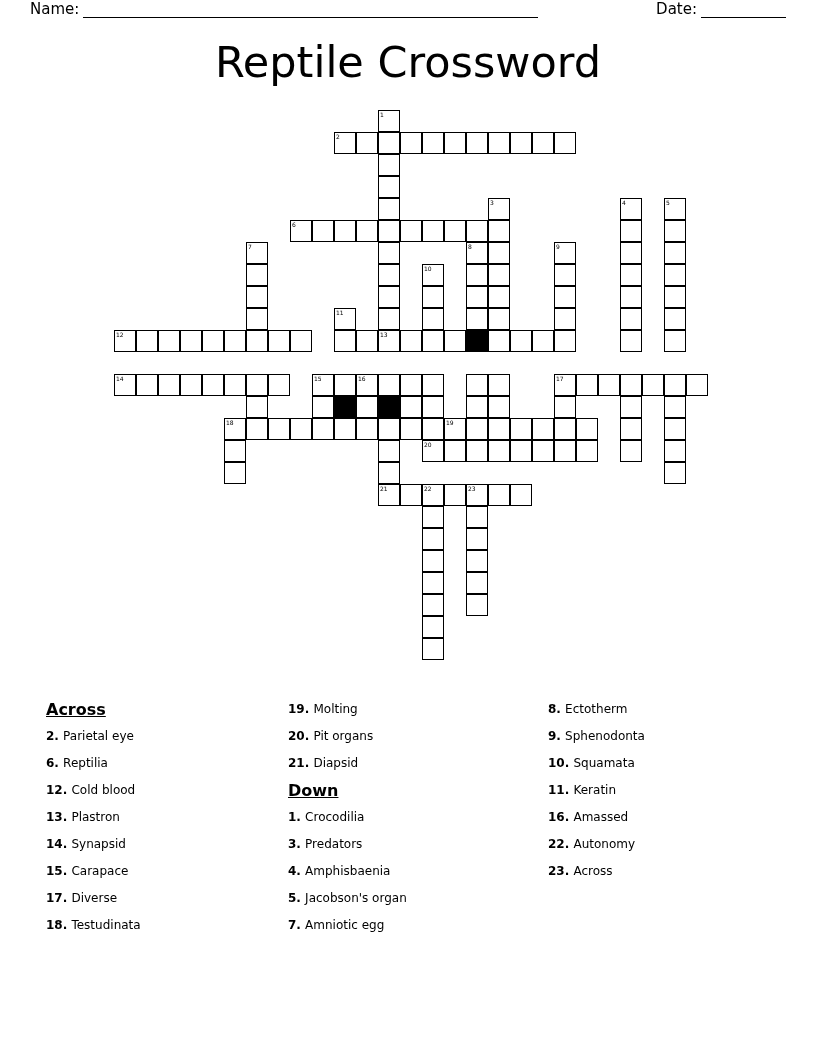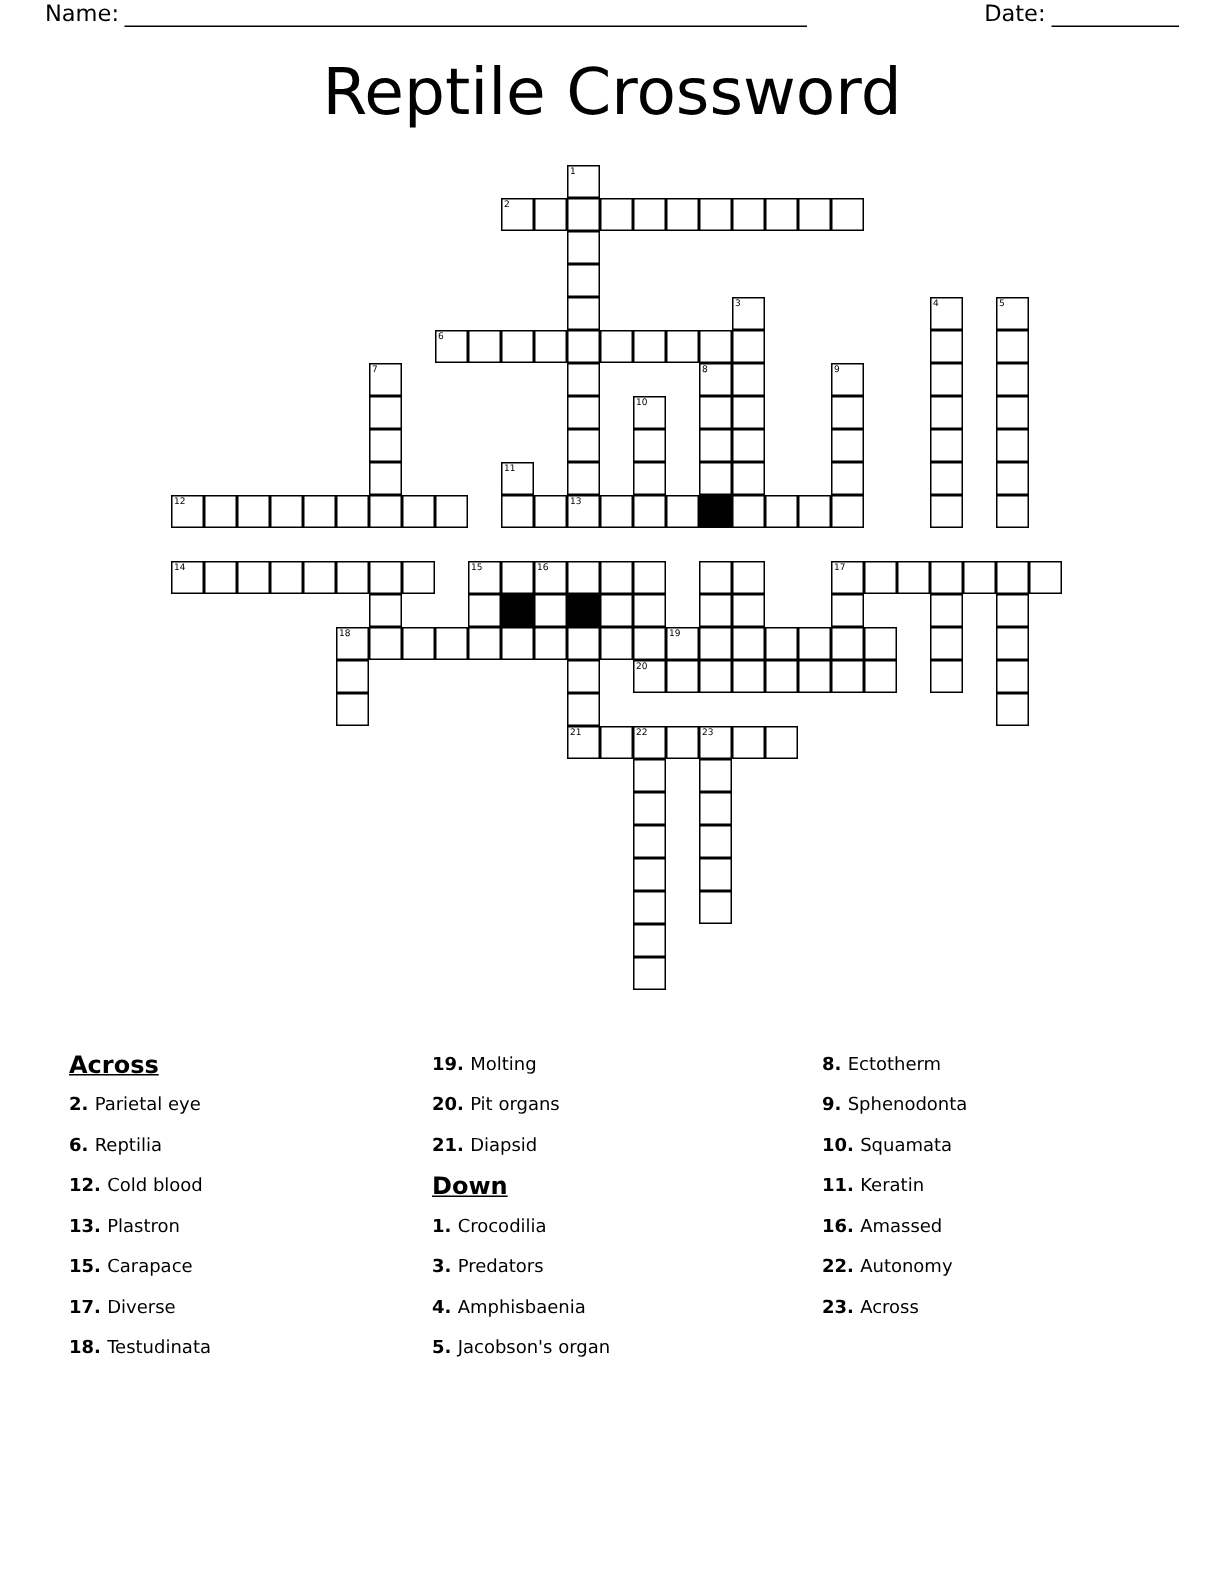--- a/index.html
+++ b/index.html
@@ -361,33 +361,35 @@
       <div class="cell" style="left: 422px; top: 532px; width: 22px; height: 22px;"></div>
     </div>
 
   <div class="clues">
     <div class="clue-col col1" id="clue-col-1">
         <div class="clue-heading">Across</div>
         <div class="clue-item"><span class="clue-num">2. </span><span class="clue-text">Parietal eye</span></div>
         <div class="clue-item"><span class="clue-num">6. </span><span class="clue-text">Reptilia</span></div>
         <div class="clue-item"><span class="clue-num">12. </span><span class="clue-text">Cold blood</span></div>
         <div class="clue-item"><span class="clue-num">13. </span><span class="clue-text">Plastron</span></div>
+        <div class="clue-item"><span class="clue-num">14. </span><span class="clue-text">Synapsid</span></div>
         <div class="clue-item"><span class="clue-num">15. </span><span class="clue-text">Carapace</span></div>
         <div class="clue-item"><span class="clue-num">17. </span><span class="clue-text">Diverse</span></div>
         <div class="clue-item"><span class="clue-num">18. </span><span class="clue-text">Testudinata</span></div>
       </div>
     <div class="clue-col col2" id="clue-col-2">
         <div class="clue-item"><span class="clue-num">19. </span><span class="clue-text">Molting</span></div>
         <div class="clue-item"><span class="clue-num">20. </span><span class="clue-text">Pit organs</span></div>
         <div class="clue-item"><span class="clue-num">21. </span><span class="clue-text">Diapsid</span></div>
         <div class="clue-heading">Down</div>
         <div class="clue-item"><span class="clue-num">1. </span><span class="clue-text">Crocodilia</span></div>
         <div class="clue-item"><span class="clue-num">3. </span><span class="clue-text">Predators</span></div>
         <div class="clue-item"><span class="clue-num">4. </span><span class="clue-text">Amphisbaenia</span></div>
         <div class="clue-item"><span class="clue-num">5. </span><span class="clue-text">Jacobson's organ</span></div>
+        <div class="clue-item"><span class="clue-num">7. </span><span class="clue-text">Amniotic egg</span></div>
       </div>
     <div class="clue-col col3" id="clue-col-3">
         <div class="clue-item"><span class="clue-num">8. </span><span class="clue-text">Ectotherm</span></div>
         <div class="clue-item"><span class="clue-num">9. </span><span class="clue-text">Sphenodonta</span></div>
         <div class="clue-item"><span class="clue-num">10. </span><span class="clue-text">Squamata</span></div>
         <div class="clue-item"><span class="clue-num">11. </span><span class="clue-text">Keratin</span></div>
         <div class="clue-item"><span class="clue-num">16. </span><span class="clue-text">Amassed</span></div>
         <div class="clue-item"><span class="clue-num">22. </span><span class="clue-text">Autonomy</span></div>
         <div class="clue-item"><span class="clue-num">23. </span><span class="clue-text">Across</span></div>
       </div>

